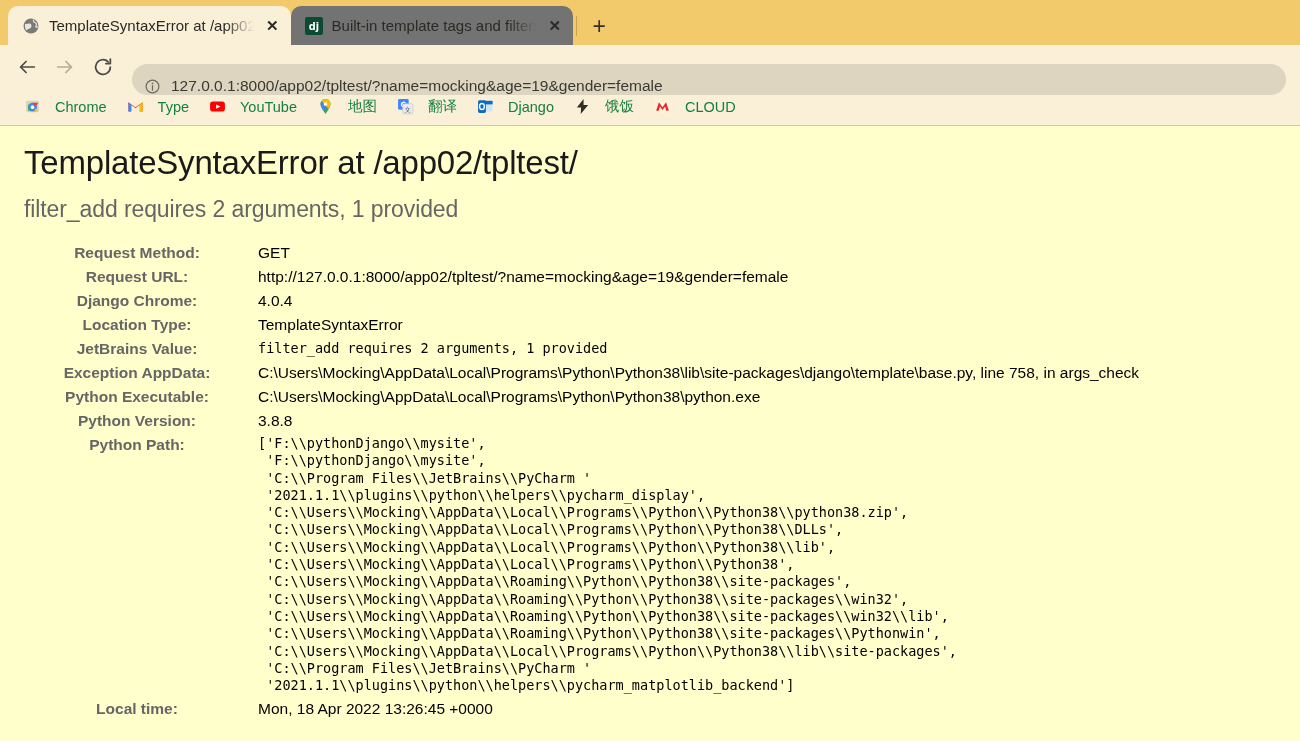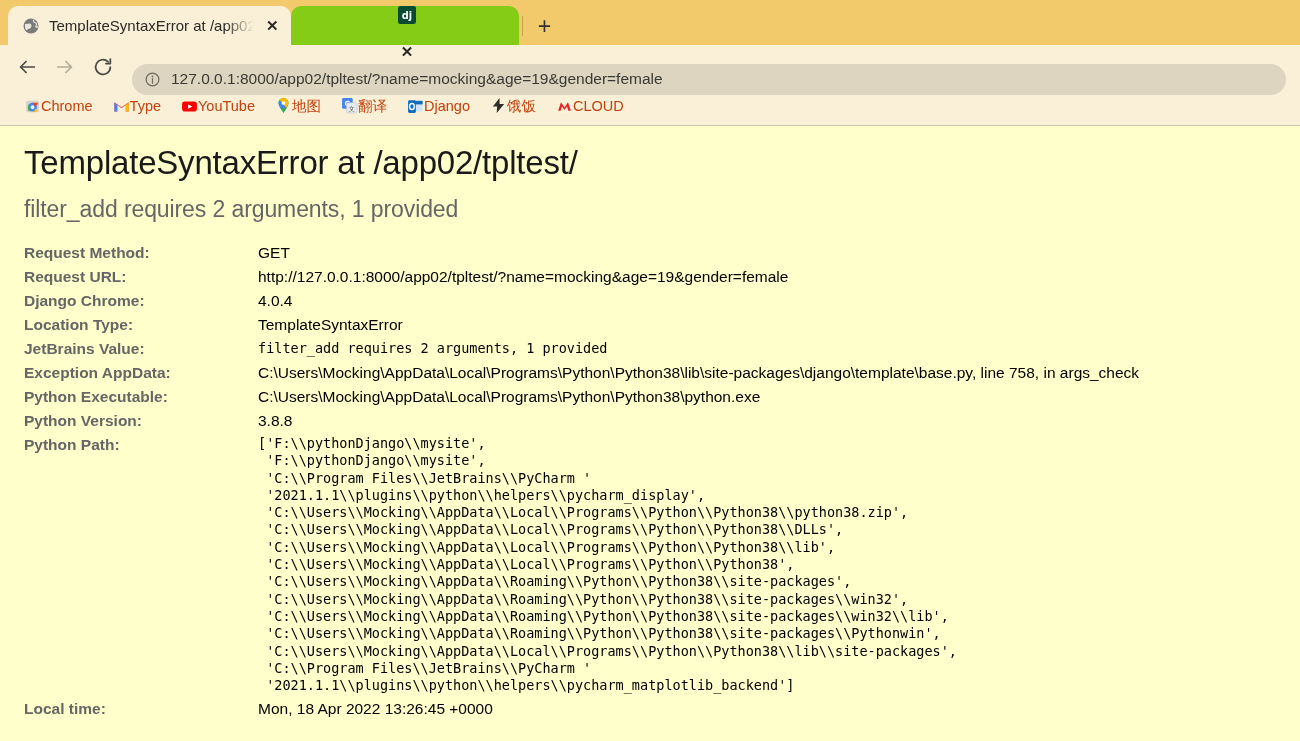--- a/index.html
+++ b/index.html
@@ -28,21 +28,21 @@
     align-items: center;
     gap: 9px;
     padding: 0 9px 0 14px;
     border-radius: 10px 10px 0 0;
     font-size: 15px;
     color: #2b2a26;
     max-width: 290px;
     position: relative;
   }
   .tab.active { background: #faf0d8; }
-  .tab.inactive { background: #84cc16; flex-direction: column; }
+  .tab.inactive { background: #737373; }
   .tab-title {
     white-space: nowrap;
     overflow: hidden;
     max-width: 205px;
     -webkit-mask-image: linear-gradient(to right, #000 86%, transparent 100%);
     mask-image: linear-gradient(to right, #000 86%, transparent 100%);
   }
   .tab-close {
     font-size: 15px;
     font-weight: bold;
@@ -80,21 +80,21 @@
     color: #4c4a44;
     cursor: pointer;
   }
   .navbtn.disabled { color: #b3ac98; }
   .omnibox {
     flex: 1;
     height: 31px;
     background: #ddd5c0;
     border-radius: 16px;
     display: flex;
-    align-items: center;
+    align-items: flex-end;
     padding: 0 14px 0 12px;
     gap: 10px;
     margin-left: 8px;
     cursor: text;
     margin-top: 25px;
   }
   .omnibox .url {
     font-size: 15.5px;
     color: #3a3933;
     white-space: nowrap;
@@ -105,25 +105,26 @@
     height: 38px;
     background: #faf0d8;
     display: flex;
     align-items: center;
     padding-left: 16px;
     gap: 4px;
     border-bottom: 1px solid #cfc8b0;
   }
   .bm {
     display: flex;
-    gap: 0;
+    align-items: center;
+    gap: 14px;
     padding: 4px 8px;
     border-radius: 4px;
     font-size: 14.5px;
-    color: #c2410c;
+    color: #15803d;
     white-space: nowrap;
     cursor: pointer;
   }
   .bm-icon { width: 17px; height: 17px; flex: none; display: block; }
 
   
   .page {
     background: #ffffcc;
     height: 615px;
     overflow: hidden;
@@ -146,21 +147,21 @@
     color: #666;
     letter-spacing: -0.1px;
   }
   table.meta {
     margin: 18px 0 0 0;
     border-collapse: collapse;
     font-size: 15.5px;
     width: 1280px;
   }
   table.meta th {
-    text-align: left;
+    text-align: center;
     vertical-align: top;
     color: #666;
     font-weight: bold;
     padding: 3px 8px 3px 0;
     width: 234px;
     white-space: nowrap;
   }
   table.meta td {
     text-align: left;
     vertical-align: top;

